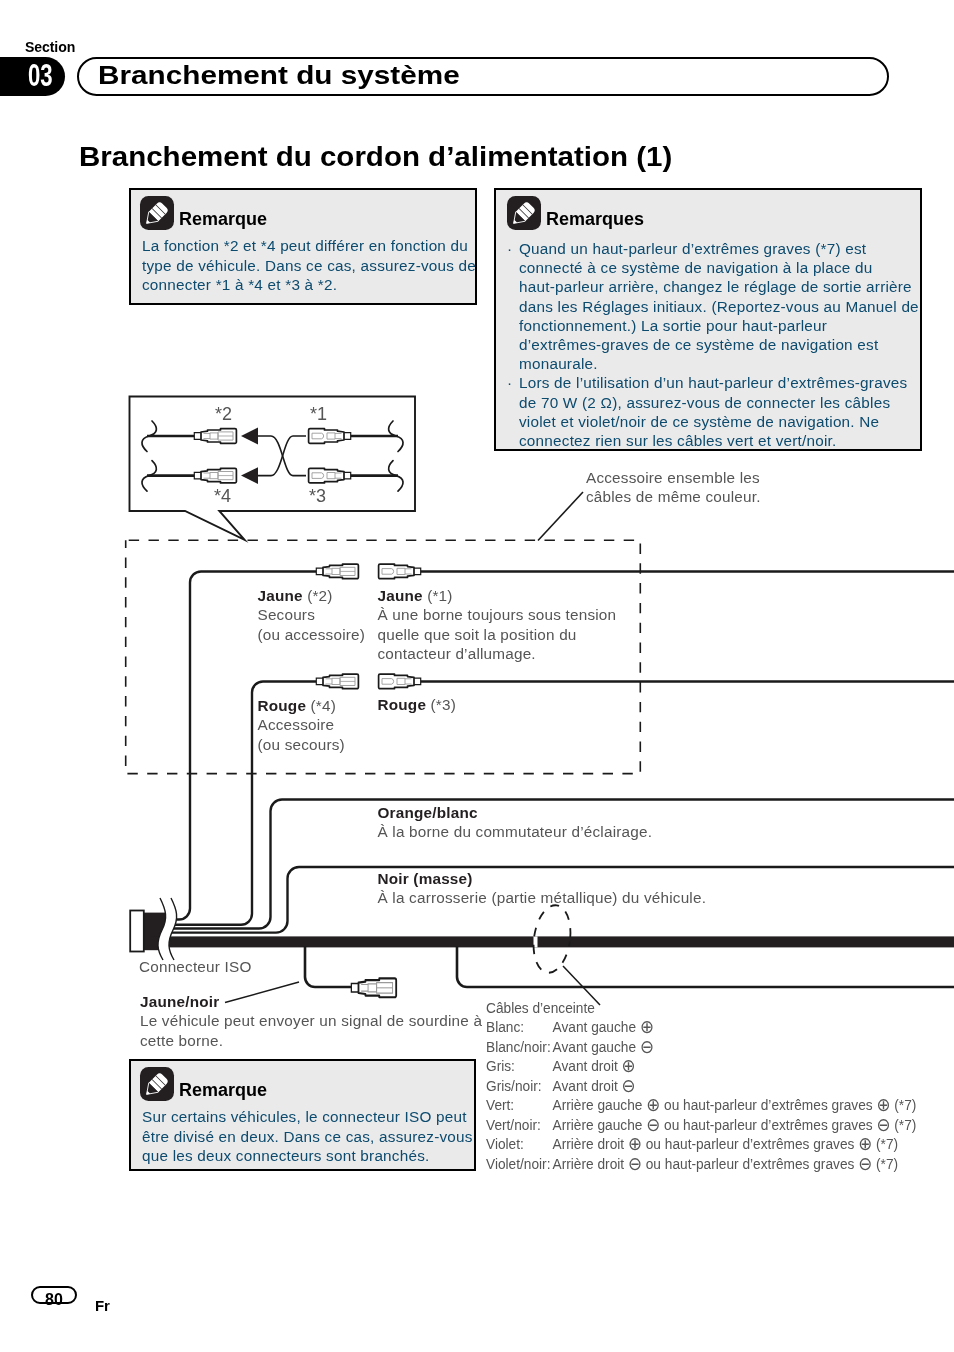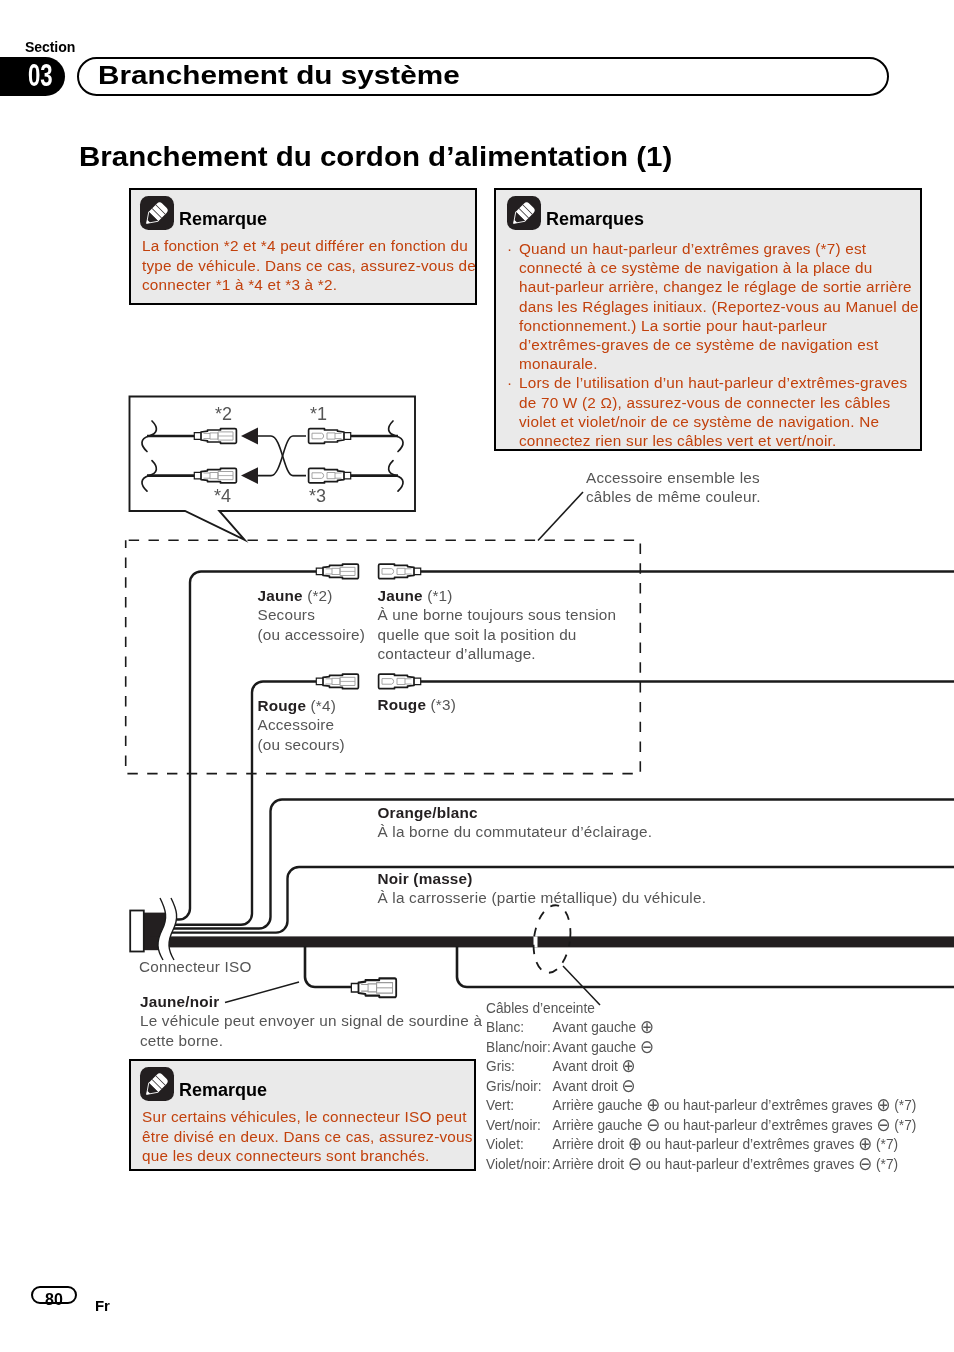--- a/index.html
+++ b/index.html
@@ -14,21 +14,21 @@
       transform:scaleX(0.715);transform-origin:left top;}
   #header-bar{left:77px;top:57px;width:812px;height:39px;border:2.3px solid #000;border-radius:20px;box-sizing:border-box;}
   #header-title{left:98px;top:60px;font-size:26px;font-weight:bold;letter-spacing:0px;transform:scaleX(1.143);transform-origin:left top;}
   #page-heading{left:79px;top:141px;font-size:27.4px;font-weight:bold;letter-spacing:0px;transform:scaleX(1.077);transform-origin:left top;}
   
   .note{background:#eaeaea;border:2.2px solid #000;box-sizing:border-box;}
   .note-head{display:flex;align-items:flex-end;}
   .note-icon{width:34px;height:34px;background:#231f20;border-radius:8.5px;flex:0 0 auto;
       display:flex;align-items:center;justify-content:center;}
   .note-title{font-size:18px;font-weight:bold;margin-left:5px;letter-spacing:0px;}
-  .note-body{font-size:15.3px;color:#c2410c;line-height:19.7px;letter-spacing:0.22px;}
+  .note-body{font-size:15.3px;color:#0c4a6e;line-height:19.7px;letter-spacing:0.22px;}
   .bullet-row{display:flex;}
   .bullet-dot{flex:0 0 auto;width:12px;}
   .pre{white-space:pre;}
   .pol{font-size:1.22em;line-height:0;position:relative;top:0.055em;}
   #note1{left:129px;top:188px;width:348px;height:117px;padding:6px 11px 0 9px;}
   #note1-body{margin-top:6px;width:331px;margin-left:2px;}
   #note2{left:494px;top:188px;width:428px;height:263px;padding:6px 13px 0 11px;}
   #note2-body{margin-top:9px;width:412px;line-height:19.2px;}
   #note3{left:129px;top:1059px;width:347px;height:112px;padding:6px 11px 0 9px;}
   #note3-body{margin-top:6px;width:332px;margin-left:2px;}

